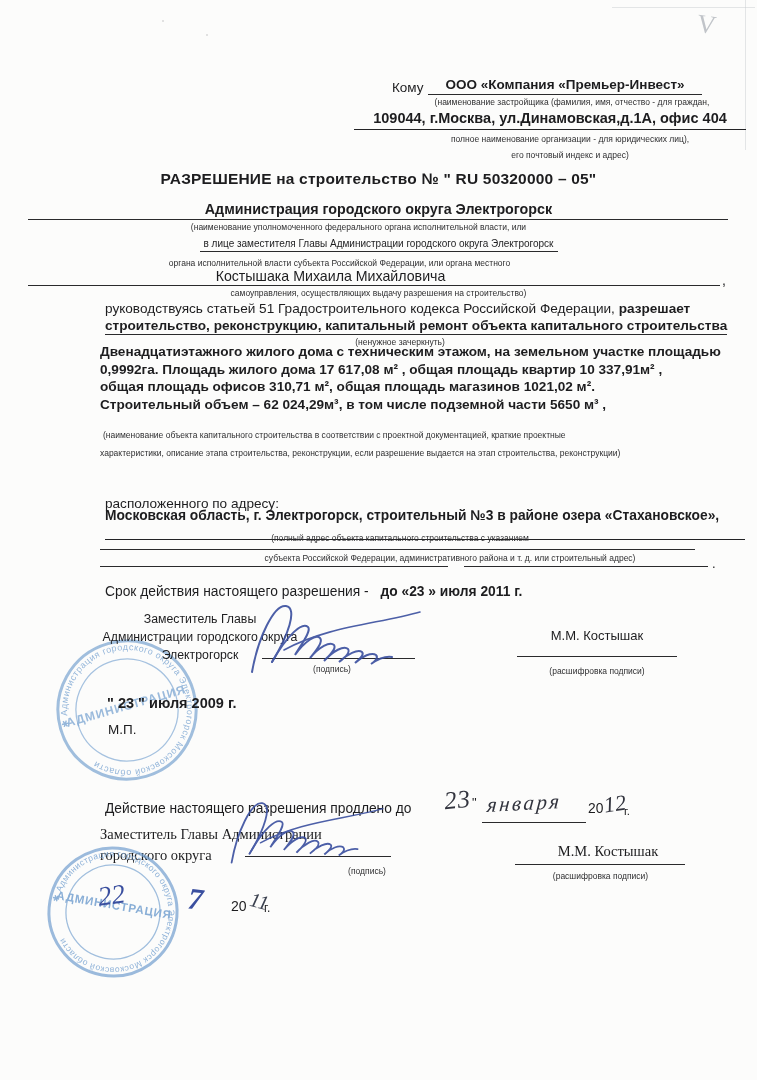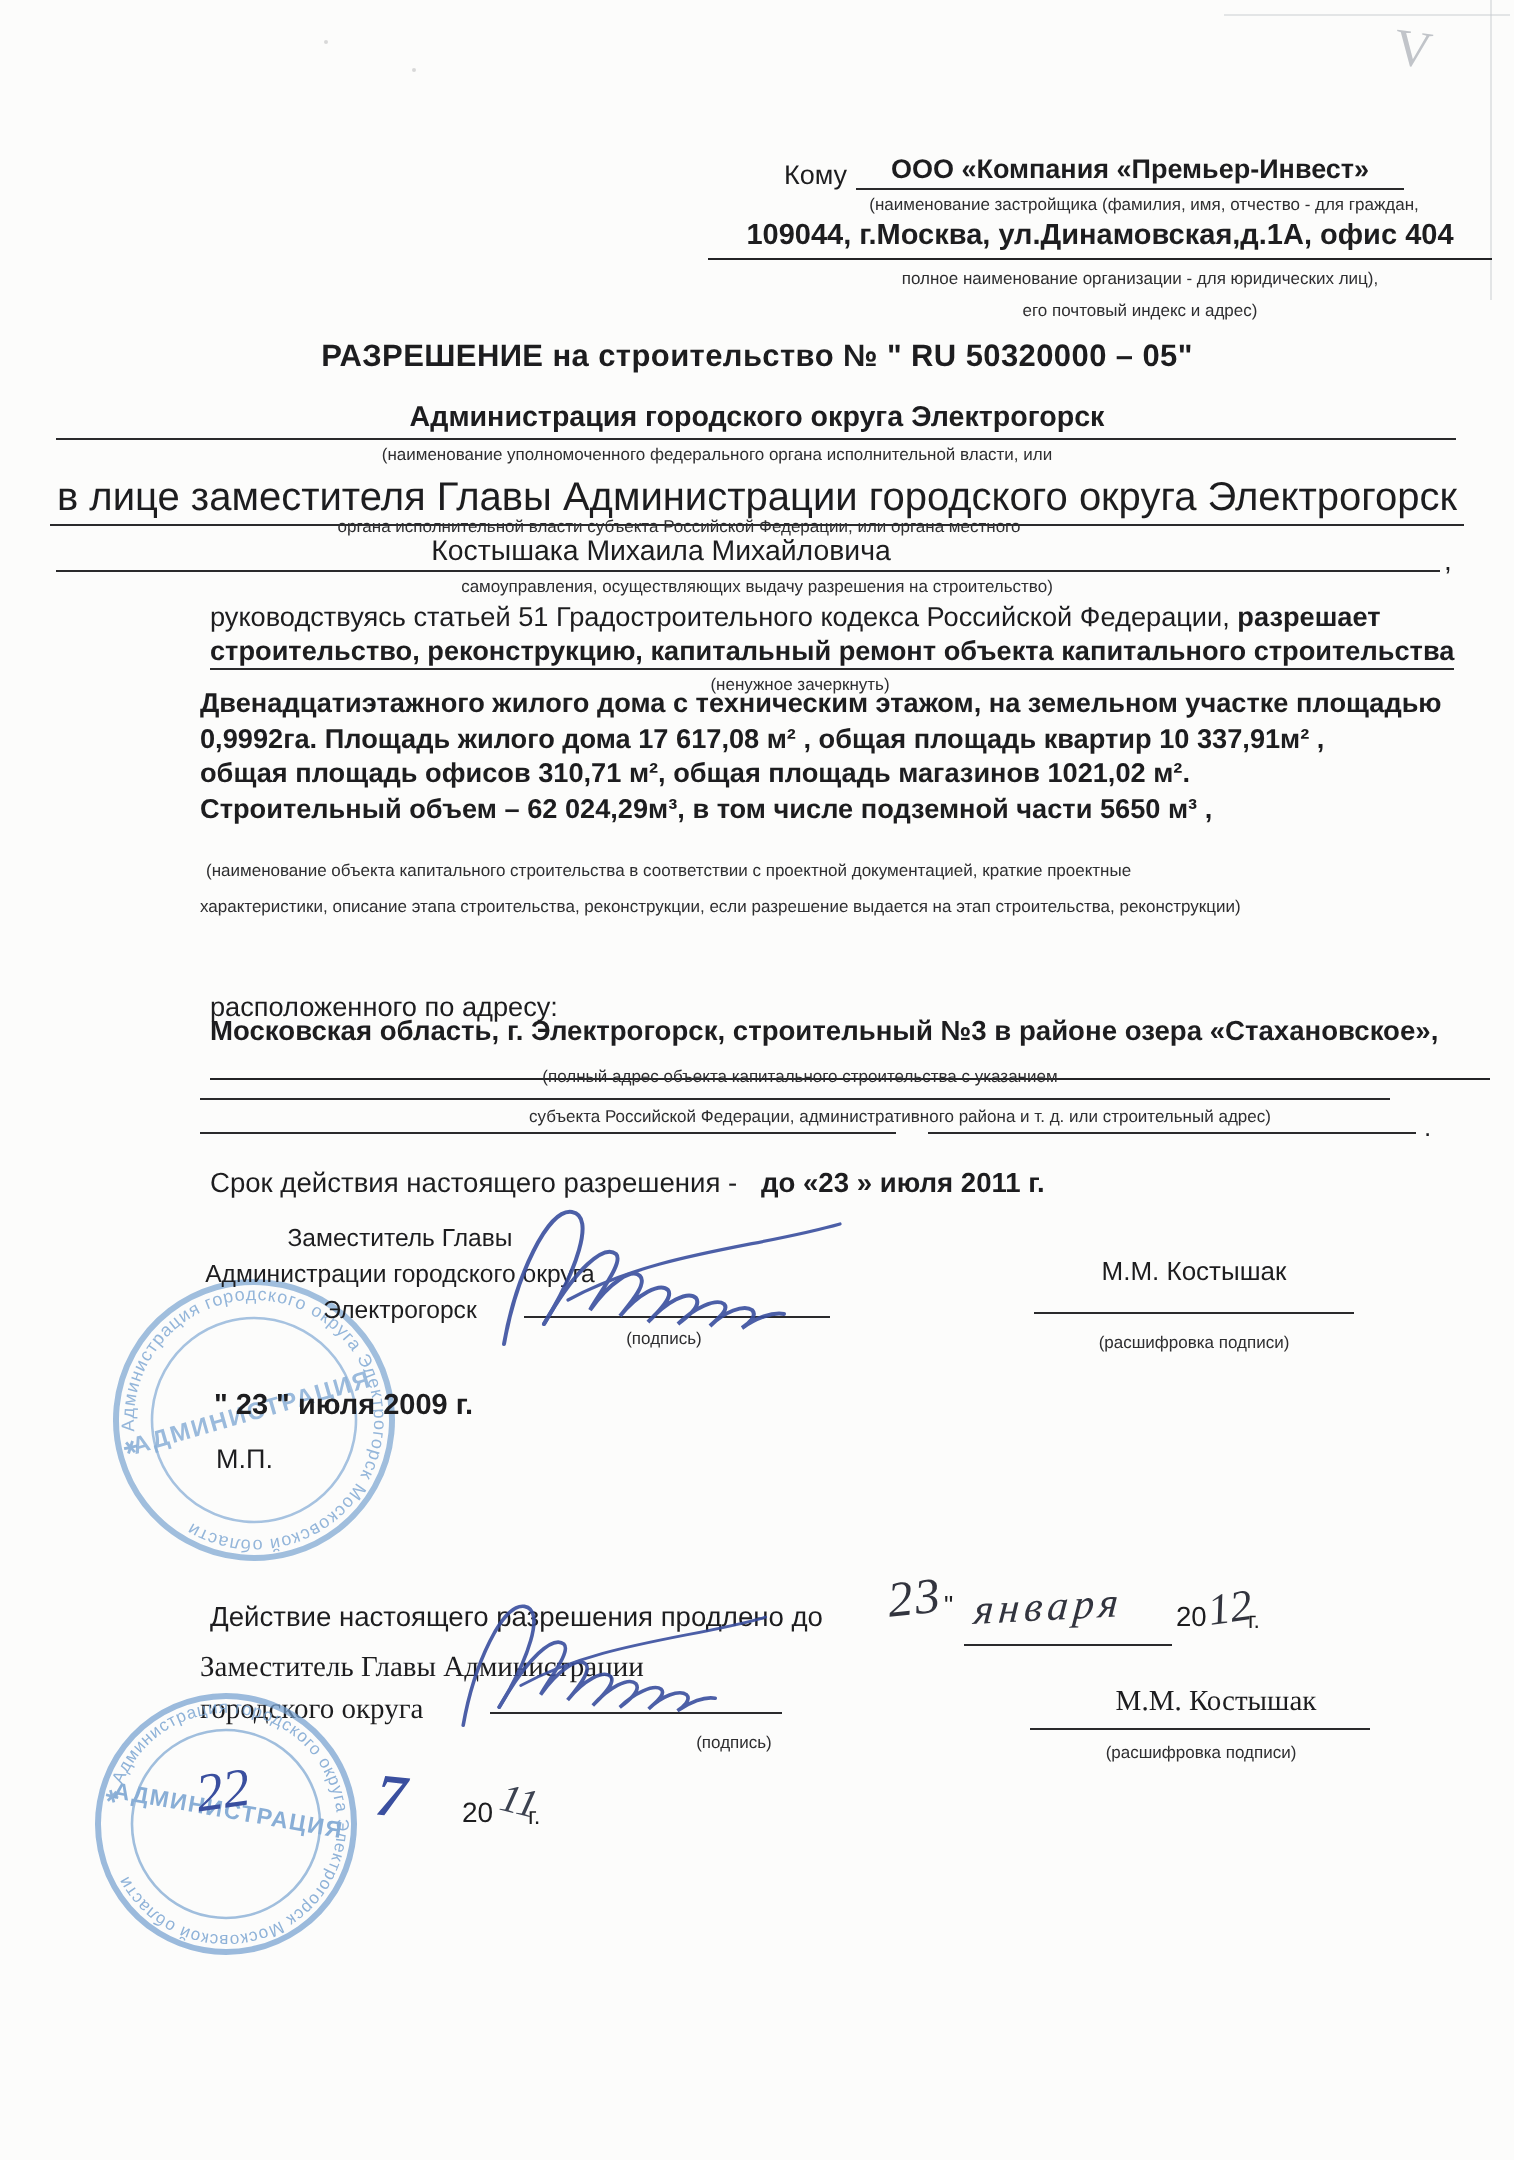--- a/index.html
+++ b/index.html
@@ -41,21 +41,21 @@
   <div class="abs center b u18 nowrap" style="left:354px;top:110px;width:392px;font-size:14.5px;padding-bottom:3px;text-align:center;">109044, г.Москва, ул.Динамовская,д.1А, офис 404</div>
   <div class="abs cap center" style="left:430px;top:134px;width:280px;">полное наименование организации - для юридических лиц),</div>
   <div class="abs cap center" style="left:450px;top:150px;width:240px;">его почтовый индекс и адрес)</div>
 
   <div class="abs center b nowrap" style="left:0;top:170px;width:757px;font-size:15.5px;letter-spacing:.2px;">РАЗРЕШЕНИЕ на строительство № " RU 50320000 – 05"</div>
 
   <div class="abs center b nowrap" style="left:0;top:201px;width:757px;font-size:14.3px;">Администрация городского округа Электрогорск</div>
   <div class="hr" style="left:28px;top:219px;width:700px;"></div>
   <div class="abs cap center" style="left:0;top:222px;width:717px;">(наименование уполномоченного федерального органа исполнительной власти, или</div>
 
-  <div class="abs center nowrap" style="left:0;top:238px;width:757px;font-size:20px;">
+  <div class="abs center nowrap" style="left:0;top:238px;width:757px;font-size:10px;">
     <span class="u15" style="padding:0 4px 2px 4px;">в лице заместителя Главы Администрации городского округа Электрогорск</span>
   </div>
   <div class="abs cap center" style="left:0;top:258px;width:679px;">органа исполнительной власти субъекта Российской Федерации, или органа местного</div>
 
   <div class="abs center nowrap" style="left:0;top:268px;width:661px;font-size:14.2px;">Костышака Михаила Михайловича</div>
   <div class="hr" style="left:28px;top:285px;width:692px;"></div>
   <div class="abs" style="left:722px;top:272px;font-size:14px;">,</div>
   <div class="abs cap center" style="left:0;top:288px;width:757px;">самоуправления, осуществляющих выдачу разрешения на строительство)</div>
 
   <div class="abs nowrap" style="left:105px;top:301px;font-size:13.6px;">

